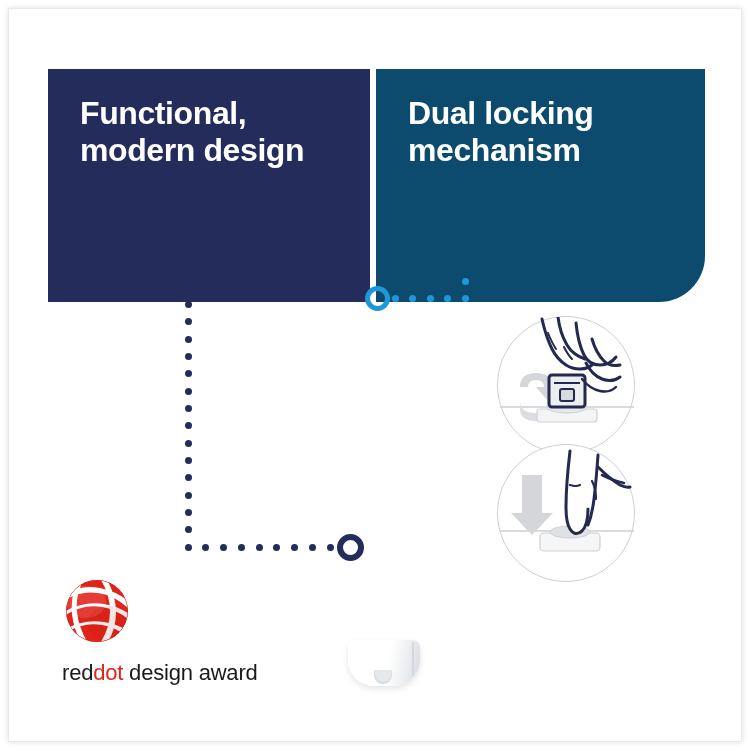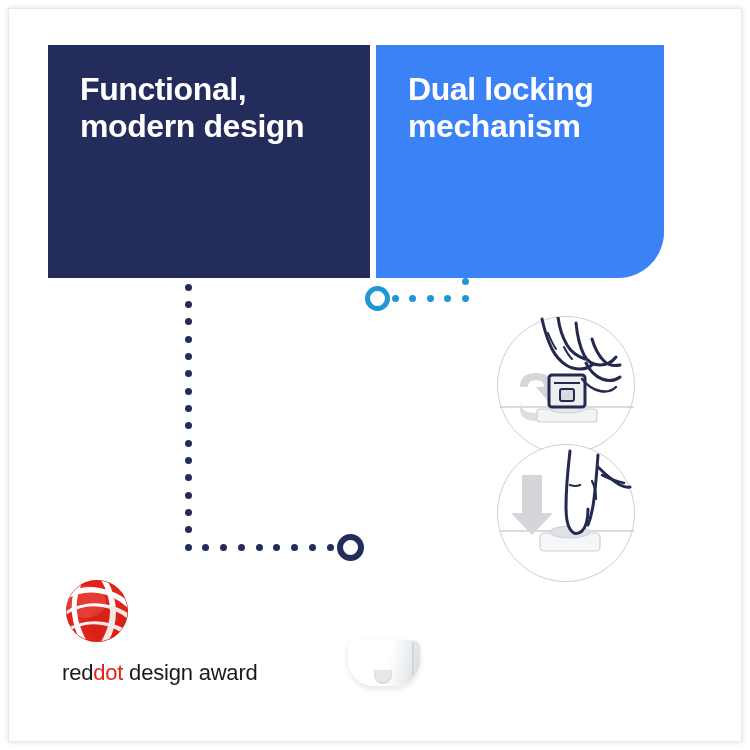--- a/index.html
+++ b/index.html
@@ -34,34 +34,35 @@
     border: 1px solid #e9e9e9;
     box-shadow: 0 0 6px rgba(0,0,0,0.13);
     box-sizing: border-box;
   }
 
   
   .panel {
     position: absolute;
     box-sizing: border-box;
     padding: 26px 30px 0 32px;
+    margin-top: 24px;
   }
   .panel-navy {
     left: 48px;
     top: 45px;
     width: 322px;
     height: 233px;
     background: #242c5c;
   }
   .panel-blue {
     left: 376px;
     top: 45px;
-    width: 288px;
+    width: 329px;
     height: 233px;
-    background: #3b82f6;
+    background: #0c4a6e;
     border-bottom-right-radius: 46px;
   }
   .panel-title {
     color: #ffffff;
     font-size: 32px;
     line-height: 1.16;
     font-weight: bold;
     letter-spacing: -0.4px;
     white-space: pre-line;
     margin: 0;

